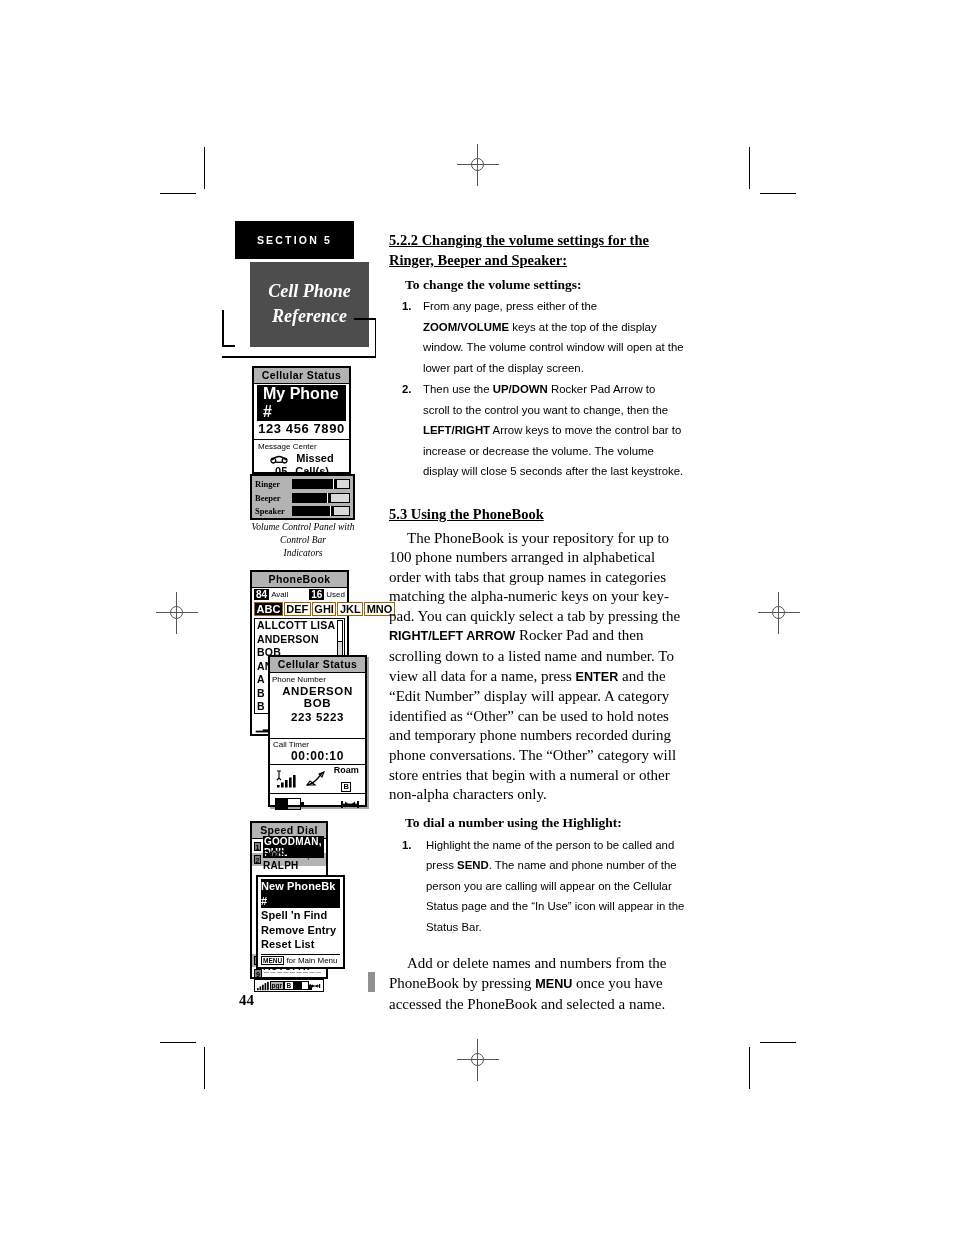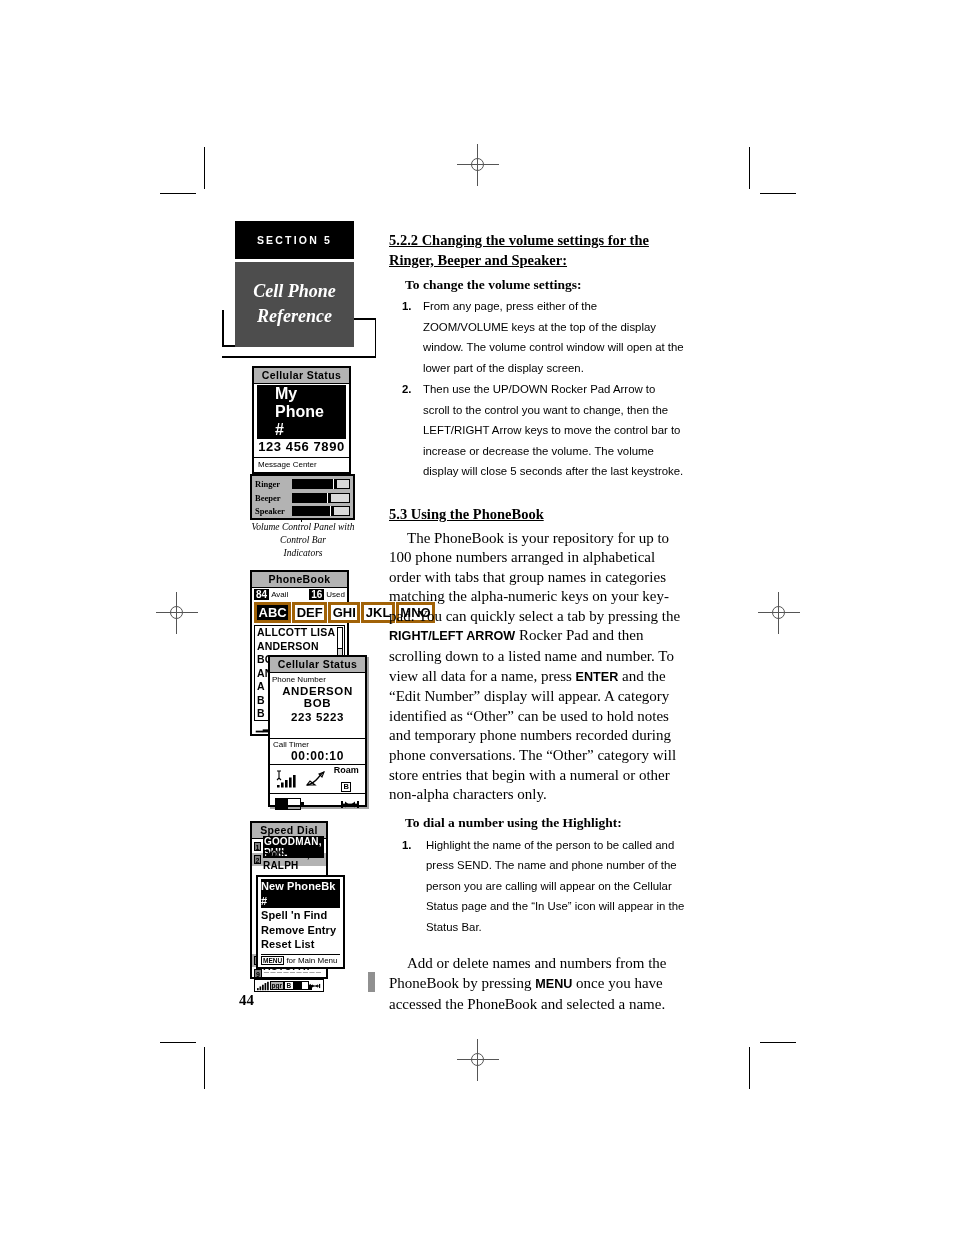--- a/index.html
+++ b/index.html
@@ -19,21 +19,21 @@
   .reg.long .vl{top:-6px;height:42px;}
   .reg.long .hl{left:-6px;width:42px;}
 
   
   .sec-black{position:absolute;left:235px;top:221px;width:119px;height:38px;background:#000;}
   .sec-black span{
     display:block;color:#fff;font-family:"Liberation Sans",sans-serif;
     font-size:10.5px;font-weight:bold;letter-spacing:2.2px;text-align:center;
     line-height:38px;
   }
-  .sec-gray{position:absolute;left:235px;top:262px;width:119px;height:85px;background:#4d4d4d;}
+  .sec-gray{position:absolute;left:250px;top:262px;width:119px;height:85px;background:#4d4d4d;}
   .sec-gray .ttl{
     color:#fff;font-family:"Liberation Serif",serif;font-style:italic;font-weight:bold;
     font-size:18px;text-align:center;line-height:25px;padding-top:17px;
   }
   .tab-rule-l{position:absolute;left:222px;top:345px;width:13px;height:1.5px;background:#000;}
   .tab-rule-v{position:absolute;left:222px;top:310px;width:1.5px;height:36px;background:#000;}
   .tab-rule-r{position:absolute;left:354px;top:318px;width:22px;height:1.5px;background:#000;}
   .tab-rule-b{position:absolute;left:222px;top:356px;width:154px;height:1.5px;background:#000;}
   .tab-rule-bv{position:absolute;left:374.5px;top:318px;width:1.5px;height:39px;background:#000;}
 
@@ -54,21 +54,21 @@
   }
   ol.steps{margin:0;padding:0;list-style:none;}
   ol.steps li{
     position:relative;padding-left:34px;margin-bottom:1px;
     font-family:"Liberation Sans",sans-serif;font-size:11.4px;line-height:20.5px;color:#000;
   }
   ol.steps li .num{
     position:absolute;left:13px;top:0;font-weight:bold;font-family:"Liberation Sans",sans-serif;
     font-size:11.4px;
   }
-  ol.steps li b{font-weight:normal;margin-top:32px;}
+  ol.steps li b{font-weight:bold;margin-top:32px;}
   .body-p{
     margin:6px 0 0 0;font-family:"Liberation Serif",serif;font-size:15px;line-height:19.6px;
     color:#000;text-align:left;
   }
   .body-p .ind{display:inline-block;width:18px;}
   .body-p b{font-family:"Liberation Sans",sans-serif;font-size:12.6px;font-weight:bold;}
   .gap-l{height:22px;}
   .gap-s{height:10px;}
   h2.sec-head2{
     margin:0;font-family:"Liberation Serif",serif;font-weight:bold;font-size:14.5px;
@@ -80,21 +80,21 @@
   }
 
   
   .dev{position:absolute;background:#fff;border:2px solid #000;box-sizing:border-box;
        font-family:"Liberation Sans",sans-serif;}
   .dev-title{
     background:#b3b3b3;border-bottom:1.5px solid #000;text-align:center;
     font-weight:bold;font-size:10.5px;letter-spacing:.4px;color:#000;
     padding:1px 0 2px 0;font-family:"Liberation Sans",sans-serif;
   }
-  .inv{background:#000;color:#fff;display:inline-block;padding:0 18px;font-weight:bold;}
+  .inv{background:#000;color:#fff;display:inline-block;padding:0 6px;font-weight:bold;}
   .bigtxt{font-weight:bold;font-size:13px;text-align:center;letter-spacing:.6px;}
   .smtxt{font-size:8px;}
 
   
   #cell1{left:252px;top:366px;width:99px;height:108px;}
   #cell1 .row-phone{padding:1px 3px 3px 3px;border-bottom:1.2px solid #000;}
   #cell1 .msg{padding:2px 3px 2px 4px;border-bottom:1.2px solid #000;height:38px;box-sizing:border-box;}
   #cell1 .msgrow{display:flex;align-items:center;justify-content:center;gap:8px;}
   #cell1 .tod{display:flex;height:26px;}
   #cell1 .tod .c{flex:1;padding:0 2px;box-sizing:border-box;}
@@ -111,21 +111,21 @@
   .volcursor{position:absolute;top:-1px;bottom:-1px;width:3px;background:#000;border-left:1px solid #fff;}
 
   .caption{position:absolute;left:238px;top:521px;width:130px;text-align:center;
     font-family:"Liberation Serif",serif;font-style:italic;font-size:9.5px;line-height:13px;color:#000;}
 
   
   #pbook{left:250px;top:570px;width:99px;height:166px;}
   #pbook .availrow{display:flex;align-items:center;gap:2px;padding:1px 2px;font-size:8px;}
   #pbook .availrow .box{background:#000;color:#fff;font-weight:bold;padding:0 2px;font-size:10px;}
   .tabsrow{display:flex;gap:1px;padding:1px 1px 2px 2px;}
-  .tabsrow .tb{border:3px solid #a16207;font-size:13px;font-weight:bold;padding:0 1.5px;background:#fff;}
+  .tabsrow .tb{border:1px solid #a16207;font-size:11px;font-weight:bold;padding:0 1.5px;background:#fff;}
   .tabsrow .tb.on{background:#000;color:#fff;}
   .namelist{border:1.5px solid #000;margin:0 2px;height:96px;box-sizing:border-box;position:relative;overflow:hidden;}
   .namelist .nm{font-weight:bold;font-size:10.5px;letter-spacing:.2px;padding-left:2px;line-height:13.5px;}
   .scroll{position:absolute;right:1px;top:1px;width:6px;bottom:1px;background:#d9d9d9;border:1px solid #000;box-sizing:border-box;}
   .scroll .thumb{position:absolute;left:0;right:0;top:0;height:20px;background:#fff;border-bottom:1px solid #000;}
 
   
   #cell2{left:268px;top:655px;width:99px;height:152px;box-shadow:2px 2px 0 rgba(0,0,0,.35);}
   #cell2 .pn{padding:2px 2px;height:66px;box-sizing:border-box;border-bottom:1.2px solid #000;}
   #cell2 .pnlbl{font-size:8px;}

